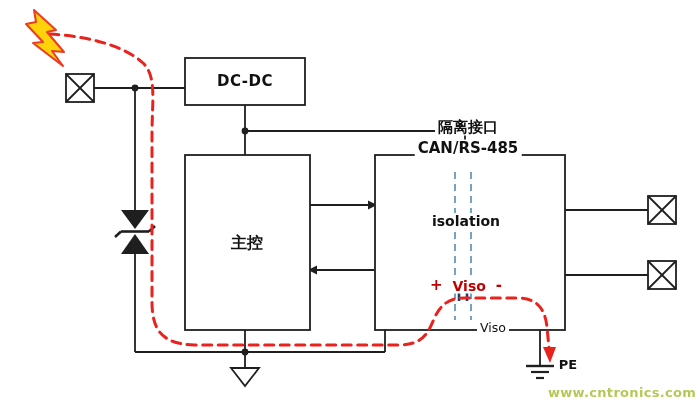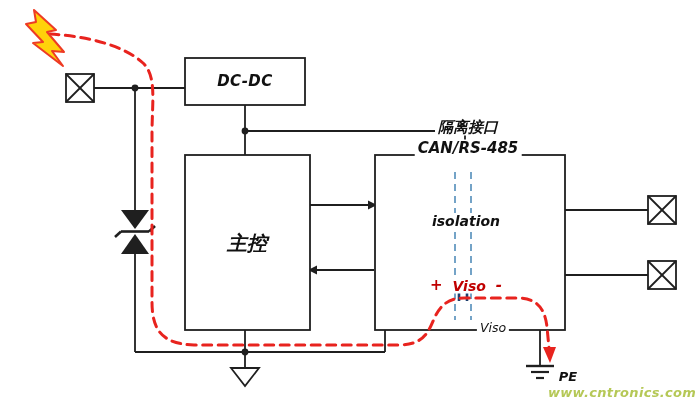--- a/index.html
+++ b/index.html
@@ -1,18 +1,18 @@
 <!DOCTYPE html>
 <html style="--line: #1f1f1f; --surge-red: #e8231e; --barrier-blue: #74a3c7; --viso-red: #c00000; --lightning-fill: #ffd20a; --lightning-stroke: #ee3b24; --watermark-green: #a9bf3a;"><head>
 <meta charset="utf-8">
 <style>
   * { margin:0; padding:0; box-sizing:border-box; }
   html,body { background:#ffffff; }
   body { font-family:"DejaVu Sans","Liberation Sans",sans-serif; }
-  .stage { position:relative; width:700px; height:408px; background:#fff; overflow:hidden;font-style:italic; }
+  .stage { position:relative; width:700px; height:408px; background:#fff; overflow:hidden; }
   .stage > svg { position:absolute; left:0; top:0; }
 
   
   .wire   { stroke:var(--line,#1f1f1f); stroke-width:1.8; fill:none; }
   .box    { fill:#ffffff; stroke:var(--line,#2b2b2b); stroke-width:1.8; }
   .dot    { fill:var(--line,#1f1f1f); }
   .arrowhead { fill:var(--line,#1f1f1f); }
   .tvs    { fill:var(--line,#161616); }
   .tvsbar { stroke:var(--line,#161616); stroke-width:2.6; fill:none; }
   .gnd-tri { fill:#ffffff; stroke:var(--line,#1f1f1f); stroke-width:1.8; }
@@ -21,21 +21,21 @@
   .cap-plate { stroke:#1e3f6e; stroke-width:2.6; fill:none; }
   .surge  { stroke:var(--surge-red,#e8231e); stroke-width:3; stroke-dasharray:9 6.5; fill:none; stroke-linecap:round; }
   .surge-head { fill:var(--surge-red,#e8231e); }
   .bolt   { fill:var(--lightning-fill,#ffd20a); stroke:var(--lightning-stroke,#ee3b24); stroke-width:2; stroke-linejoin:round; }
 
   
   .label { position:absolute; color:#111; white-space:nowrap; line-height:1; }
   .center { transform:translate(-50%,-50%); }
   .bg { background:#ffffff; padding:1px 3px;margin-top:20px; }
   .lbl-dcdc { font-size:15px; font-weight:bold; letter-spacing:.5px; }
-  .lbl-mcu  { font-size:20px; font-weight:600; }
+  .lbl-mcu  { font-size:16px; font-weight:600; }
   .lbl-iso-title { font-size:15px; font-weight:bold; }
   .lbl-iso-sub   { font-size:15px; font-weight:bold; }
   .lbl-isolation { font-size:14px; font-weight:600; }
   .viso-row { display:flex; align-items:center; gap:10px; color:var(--viso-red,#c00000); font-size:14px; font-weight:bold; }
   .viso-sign { font-size:15px; }
   .lbl-ciso { font-size:12.5px; }
   .lbl-pe   { font-size:13px; font-weight:bold; }
   .watermark { position:absolute; right:4px; top:385px; font-size:13px; font-weight:600;
                color:var(--watermark-green,#a9bf3a); opacity:.85; letter-spacing:.3px; }
 </style>
@@ -143,16 +143,16 @@
   <div class="label center bg lbl-isolation" style="left:466px; top:201px;">isolation</div>
 
   <div class="label center bg viso-row" style="left:466px; top:265px;">
     <span class="viso-sign">+</span>
     <span>Viso</span>
     <span class="viso-sign">-</span>
   </div>
 
   <div class="label center bg lbl-ciso" style="left:493px; top:308px;">Viso</div>
 
-  <div class="label center lbl-pe" style="left:568px; top:376px;">PE</div>
+  <div class="label center lbl-pe" style="left:568px; top:364px;">PE</div>
 
   <div class="watermark">www.cntronics.com</div>
 </div>
 
 </body></html>

